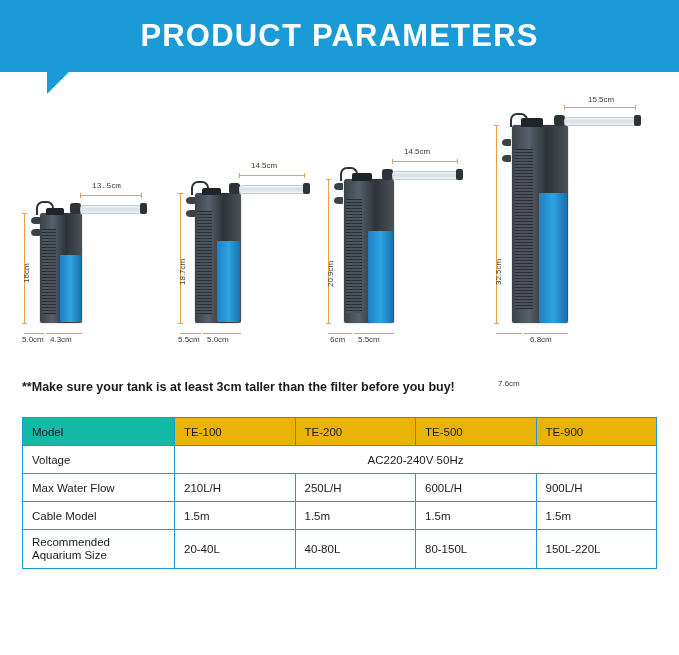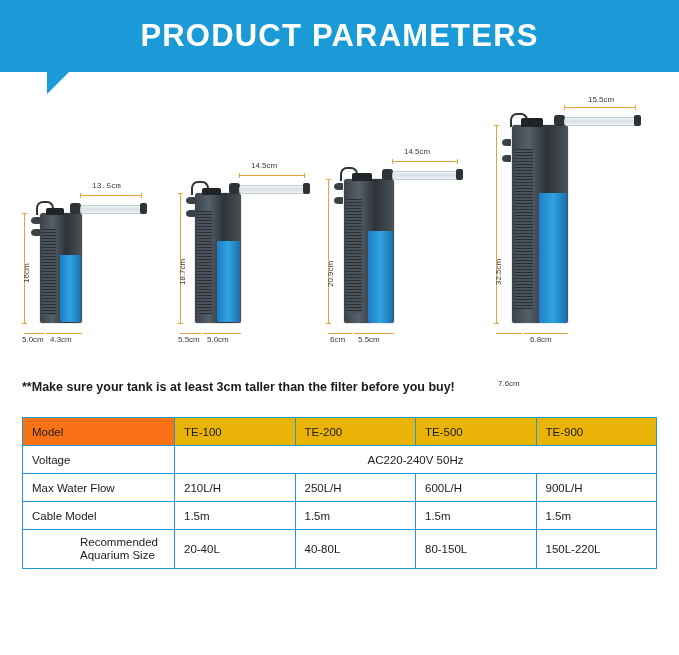--- a/index.html
+++ b/index.html
@@ -191,32 +191,31 @@
   }
   td.rowhead {
     width: 133px;
     font-size: 11.5px;
   }
   td.model-cell {
     background: #eab308;
     color: #ffffff;
   }
   td.rowhead.model-head {
-    background: #f97316;
+    background: #14b8a6;
     color: #1b1b1b;
   }
   td.center {
     text-align: center;
   }
   tr.tall td {
     height: 38px;
   }
   .two-line {
     line-height: 13px;
-    margin-left: 48px;
   }
 </style>
 </head>
 <body>
 
 <div class="banner">
   <div class="banner-title">PRODUCT PARAMETERS</div>
 </div>
 <div class="banner-notch"></div>
 

